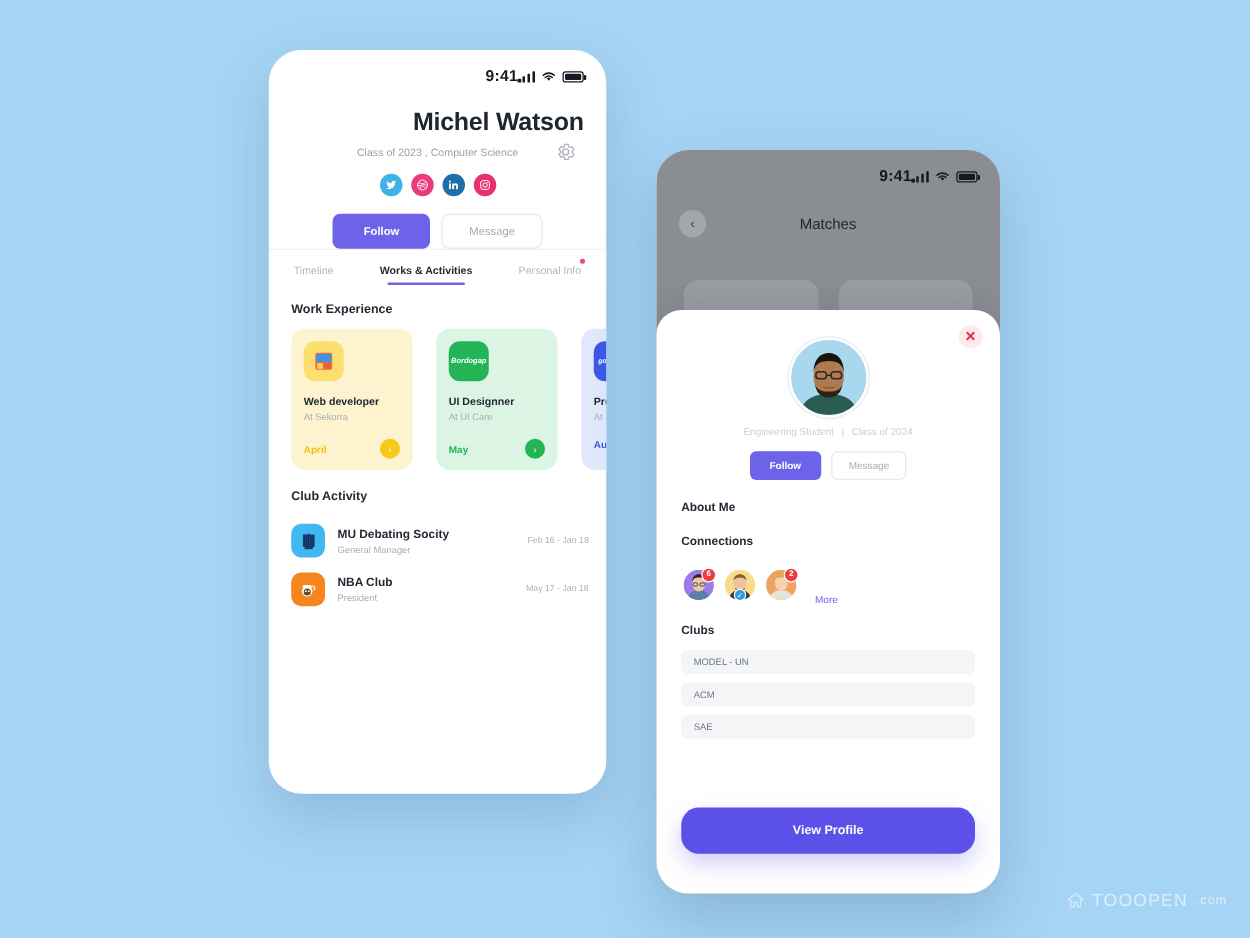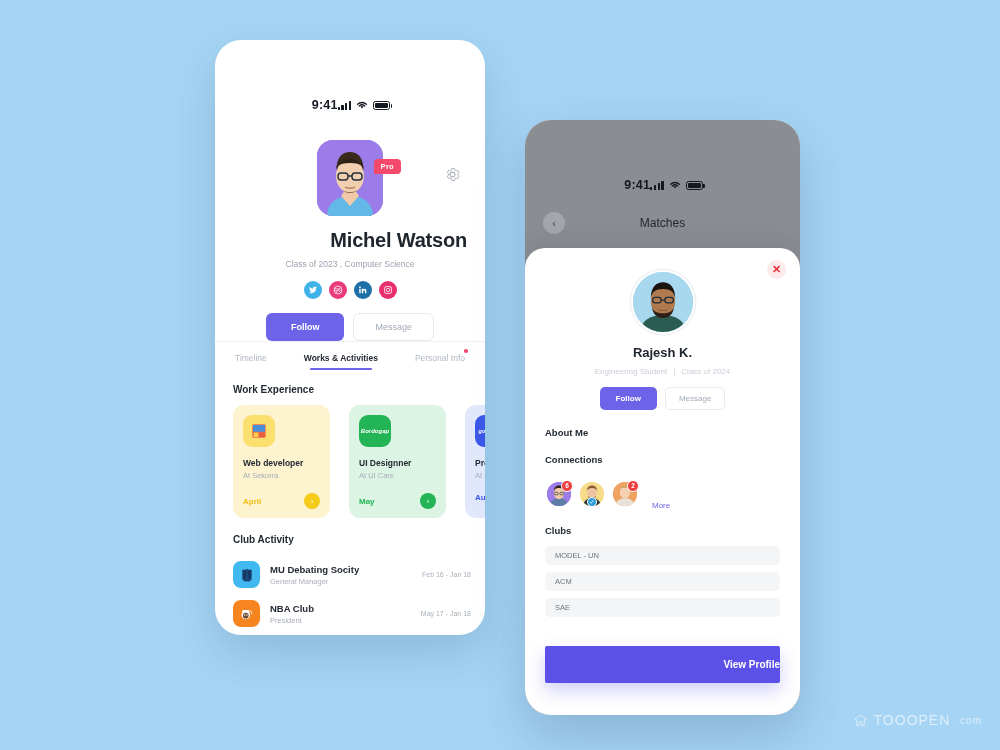--- a/index.html
+++ b/index.html
@@ -22,21 +22,21 @@
   }
   #phone-front {
     left:525px; top:120px; width:275px; height:595px;
     box-shadow:0 20px 48px rgba(40,70,110,.22);
     background:#f2f3f5;
   }
 
   
   .statusbar {
     height:34px; display:flex; align-items:center;
-    justify-content:center; padding:8px 18px 0 20px;margin-top:44px;
+    justify-content:flex-end; padding:8px 18px 0 20px;
   }
   .st-time { font-size:12.5px; font-weight:bold; color:#151a22; letter-spacing:.2px; }
   .st-icons { display:flex; align-items:center; gap:5px; }
   .sig { display:flex; align-items:flex-end; gap:1.5px; height:10px; }
   .sig i { display:block; width:2.3px; background:#151a22; border-radius:.5px; }
   .sig i:nth-child(1){height:3.5px}.sig i:nth-child(2){height:5.5px}
   .sig i:nth-child(3){height:7.5px}.sig i:nth-child(4){height:9.5px}
   .batt {
     width:17px;height:9px;border:1.3px solid #151a22;border-radius:2.5px;
     position:relative; padding:1px;
@@ -149,21 +149,21 @@
     position:absolute; left:50%; transform:translateX(-50%); bottom:-1px;
     width:10px;height:10px;border-radius:50%;background:#2d9cdb;
     display:flex;align-items:center;justify-content:center;color:#fff;font-size:6px;border:1.2px solid #fff;
   }
   .more-link { font-size:8px; color:#6c63e8; margin-left:8px;margin-top:24px; }
   .chips { display:flex; gap:7px; margin-top:10px;flex-direction:column; }
   .chip { background:#f4f5f7; color:#6d757f; font-size:7.5px; padding:5px 10px; border-radius:5px; }
   .view-btn {
     position:absolute; left:20px; right:20px; bottom:32px;
     background:#5b51e8; color:#fff; font-size:10px; font-weight:bold;
-    padding:13px 0; border-radius:2px; border:none; text-align:right;
+    padding:13px 0; border-radius:14px; border:none; text-align:center;
     box-shadow:0 8px 18px rgba(91,81,232,.28);
   }
 
   
   .watermark {
     position:absolute; right:18px; bottom:22px; display:flex; align-items:center; gap:6px;
     color:rgba(255,255,255,.62); font-size:14px; letter-spacing:1px;
   }
   .watermark .wm-small { font-size:10px; }
 </style>
@@ -191,38 +191,20 @@
         </span>
     </div>
   </div>
 
   <div class="p1-top">
     <svg class="gear" viewBox="0 0 24 24">
       <path d="M12 8.6a3.4 3.4 0 1 0 0 6.8 3.4 3.4 0 0 0 0-6.8z" fill="none" stroke="#6b7280" stroke-width="1.6"></path>
       <path d="M19.4 13a7.6 7.6 0 0 0 .06-1 7.6 7.6 0 0 0-.06-1l2-1.5-2-3.4-2.3.9a7.4 7.4 0 0 0-1.8-1l-.35-2.4h-4l-.35 2.4a7.4 7.4 0 0 0-1.8 1l-2.3-.9-2 3.4 2 1.5a7.6 7.6 0 0 0 0 2l-2 1.5 2 3.4 2.3-.9c.55.42 1.15.76 1.8 1l.35 2.4h4l.35-2.4c.65-.24 1.25-.58 1.8-1l2.3.9 2-3.4z" fill="none" stroke="#6b7280" stroke-width="1.4" stroke-linejoin="round"></path>
     </svg>
 
-    <div class="avatar-wrap">
-      <div class="avatar-sq">
-        <svg class="face-a" viewBox="0 0 66 76" preserveAspectRatio="xMidYMid slice">
-          <rect width="66" height="76" fill="#9b7ce8"></rect>
-          <path d="M10 76c0-13 10-20 23-20s23 7 23 20z" fill="#63b8e8"></path>
-          <path d="M24 56l9 10 9-10-4-6h-10z" fill="#f0c9a8"></path>
-          <ellipse cx="33" cy="36" rx="14" ry="17" fill="#f2cfae"></ellipse>
-          <path d="M19 32c0-12 6-17 14-17s14 5 14 17c0-6-4-9-14-9s-14 3-14 9z" fill="#2e2117"></path>
-          <path d="M20 30c2-8 7-11 13-11s11 3 13 11c1-14-7-18-13-18s-14 4-13 18z" fill="#3a2a1c"></path>
-          <rect x="21" y="33" width="10" height="7" rx="3" fill="none" stroke="#23303a" stroke-width="1.4"></rect>
-          <rect x="35" y="33" width="10" height="7" rx="3" fill="none" stroke="#23303a" stroke-width="1.4"></rect>
-          <path d="M31 36h4" stroke="#23303a" stroke-width="1.4"></path>
-          <path d="M28 47c2 1.6 8 1.6 10 0" stroke="#b4805e" stroke-width="1.4" fill="none"></path>
-          <path d="M26 50c3 3 11 3 14 0-2 4-12 4-14 0z" fill="#7a5236"></path>
-        </svg>
-      </div>
-      <div class="pro-badge">Pro</div>
-    </div>
 
     <div class="p1-name">Michel Watson</div>
     <div class="p1-sub">Class of 2023 , Computer Science</div>
 
     <div class="socials">
       <div class="soc" style="background:#3fb3e8">
         <svg viewBox="0 0 24 24">
             <path d="M22 5.9c-.7.3-1.5.5-2.3.6.8-.5 1.4-1.3 1.7-2.2-.8.5-1.6.8-2.5 1a3.9 3.9 0 0 0-6.7 3.6A11.1 11.1 0 0 1 4 4.8a3.9 3.9 0 0 0 1.2 5.2c-.6 0-1.2-.2-1.8-.5a3.9 3.9 0 0 0 3.1 3.8c-.6.2-1.2.2-1.8.1a3.9 3.9 0 0 0 3.6 2.7A7.9 7.9 0 0 1 2 17.7a11 11 0 0 0 6 1.8c7.2 0 11.2-6 11.2-11.2v-.5c.8-.6 1.4-1.3 1.8-2z"></path>
           </svg>
       </div>
@@ -393,21 +375,20 @@
         <ellipse cx="32" cy="31" rx="13" ry="16" fill="#b07a4e"></ellipse>
         <path d="M19 28c0-12 6-17 13-17s13 5 13 17c-1-7-5-10-13-10s-12 3-13 10z" fill="#1a1410"></path>
         <path d="M20 36c1 9 5 13 12 13s11-4 12-13c-1 6-5 8-12 8s-11-2-12-8z" fill="#2e2017"></path>
         <rect x="21" y="27" width="9" height="6" rx="2.6" fill="none" stroke="#1f2a33" stroke-width="1.3"></rect>
         <rect x="34" y="27" width="9" height="6" rx="2.6" fill="none" stroke="#1f2a33" stroke-width="1.3"></rect>
         <path d="M30 30h4" stroke="#1f2a33" stroke-width="1.3"></path>
         <path d="M27 40c2 1.4 8 1.4 10 0" stroke="#8a5a36" stroke-width="1.3" fill="none"></path>
       </svg>
     </div>
 
-    <div class="p2-name">Rajesh K.</div>
     <div class="p2-sub">
       <span>Engineering Student</span><span>|</span><span>Class of 2024</span>
     </div>
 
     <div class="p2-btns">
       <button class="p2-follow">Follow</button>
       <button class="p2-msg">Message</button>
     </div>
 
     <div class="s-head">About Me</div>

